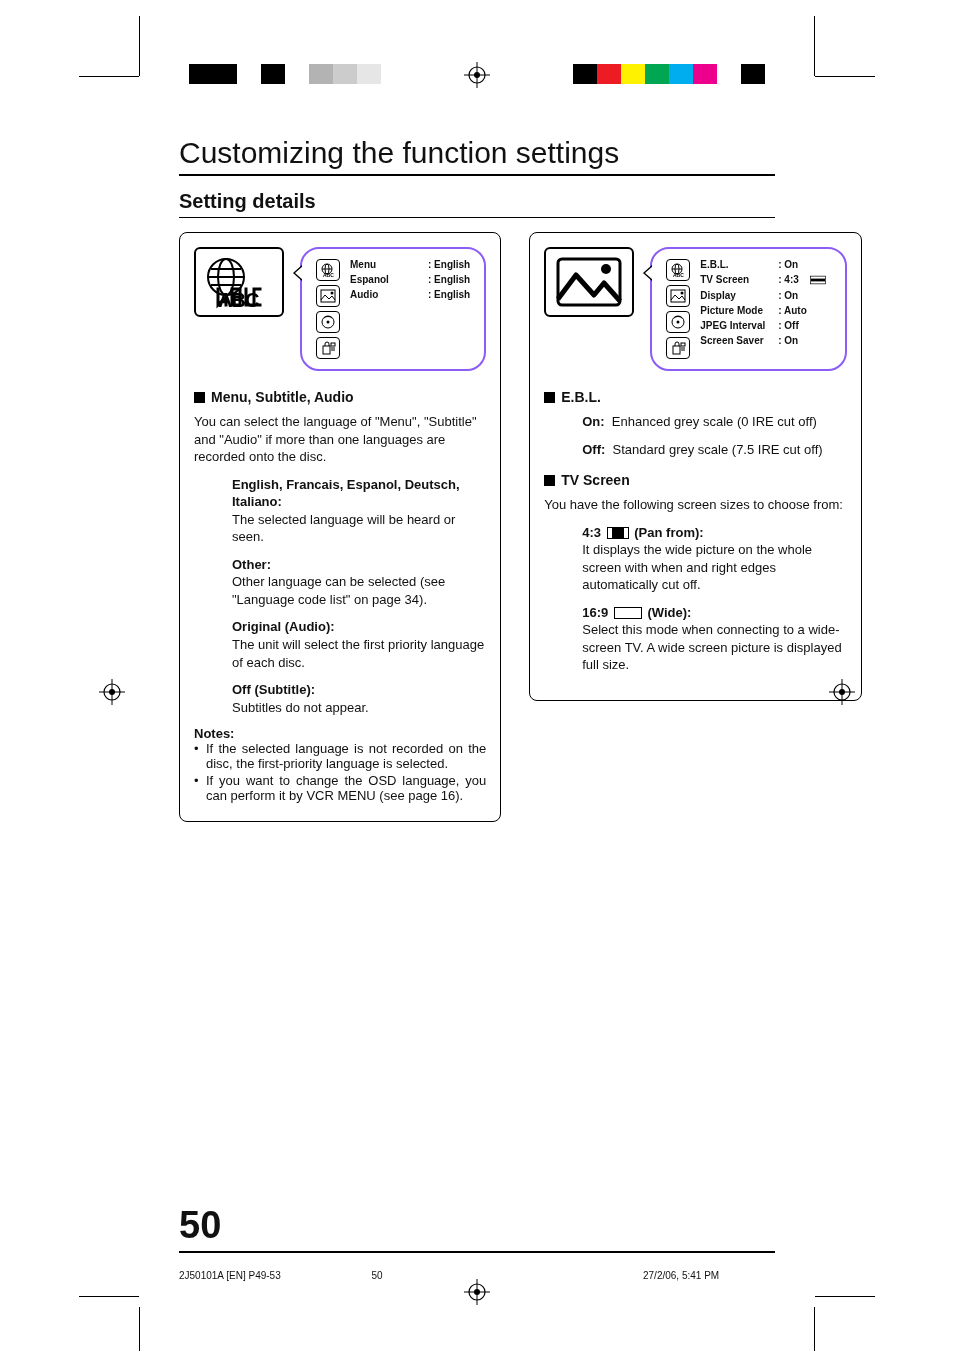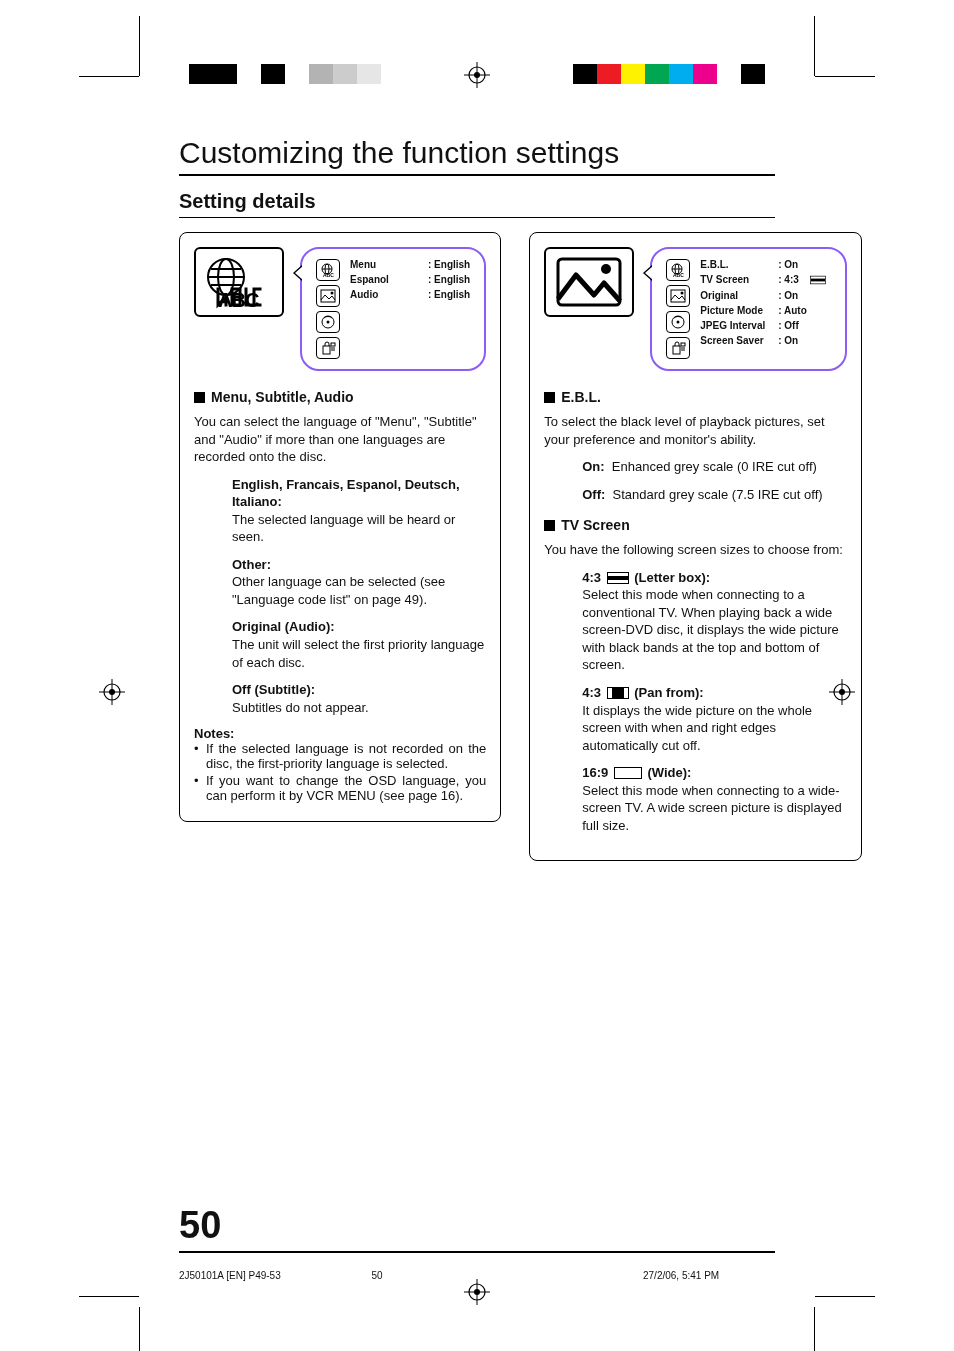--- a/index.html
+++ b/index.html
@@ -252,21 +252,21 @@
           </div>
 
           <div class="sub-head">
               <span class="blk"></span>
               <span>Menu, Subtitle, Audio</span>
             </div>
           <p>You can select the language of "Menu", "Subtitle" and "Audio" if more than one languages are recorded onto the disc.</p>
 
           <div class="indent">
               <p><span class="bold">English, Francais, Espanol, Deutsch, Italiano:</span><br><span>The selected language will be heard or seen.</span></p>
-              <p><span class="bold">Other:</span><br><span>Other language can be selected (see "Language code list" on page 49).</span></p>
+              <p><span class="bold">Other:</span><br><span>Other language can be selected (see "Language code list" on page 34).</span></p>
               <p><span class="bold">Original (Audio):</span><br><span>The unit will select the first priority language of each disc.</span></p>
               <p><span class="bold">Off (Subtitle):</span><br><span>Subtitles do not appear.</span></p>
             </div>
 
           <div class="notes">
             <div class="bold">Notes:</div>
             <div>
                 <div class="li">If the selected language is not recorded on the disc, the first-priority language is selected.</div>
                 <div class="li">If you want to change the OSD language, you can perform it by VCR MENU (see page 16).</div>
               </div>
@@ -322,21 +322,21 @@
                   <div class="osd-row">
                     <span class="osd-key">E.B.L.</span>
                     <span class="osd-val">: On</span>
                   </div>
                   <div class="osd-row">
                     <span class="osd-key">TV Screen</span>
                     <span class="osd-val">: 4:3</span>
                     <span class="aspect-icon let" style="transform: scale(0.7);"></span>
                   </div>
                   <div class="osd-row">
-                    <span class="osd-key">Original</span>
+                    <span class="osd-key">Display</span>
                     <span class="osd-val">: On</span>
                   </div>
                   <div class="osd-row">
                     <span class="osd-key">Picture Mode</span>
                     <span class="osd-val">: Auto</span>
                   </div>
                   <div class="osd-row">
                     <span class="osd-key">JPEG Interval</span>
                     <span class="osd-val">: Off</span>
                   </div>
@@ -345,37 +345,30 @@
                     <span class="osd-val">: On</span>
                   </div>
                 </div>
             </div>
           </div>
 
           <div class="sub-head">
               <span class="blk"></span>
               <span>E.B.L.</span>
             </div>
-          <p>To select the black level of playback pictures, set your preference and monitor's ability.</p>
           <p class="indent"><span class="bold">On:</span>&nbsp;&nbsp;<span>Enhanced grey scale (0 IRE cut off)</span></p>
           <p class="indent"><span class="bold">Off:</span>&nbsp;&nbsp;<span>Standard grey scale (7.5 IRE cut off)</span></p>
 
           <div class="sub-head" style="margin-top:14px;">
               <span class="blk"></span>
               <span>TV Screen</span>
             </div>
           <p>You have the following screen sizes to choose from:</p>
 
           <div class="indent">
-            <p>
-              <span class="bold">4:3</span>
-              <span class="aspect-icon let"></span>
-              <span class="bold">(Letter box):</span><br>
-              <span>Select this mode when connecting to a conventional TV. When playing back a wide screen-DVD disc, it displays the wide picture with black bands at the top and bottom of screen.</span>
-            </p>
             <p>
               <span class="bold">4:3</span>
               <span class="aspect-icon pan"></span>
               <span class="bold">(Pan from):</span><br>
               <span>It displays the wide picture on the whole screen with when and right edges automatically cut off.</span>
             </p>
             <p>
               <span class="bold">16:9</span>
               <span class="aspect-icon" style="width:28px;"></span>
               <span class="bold">(Wide):</span><br>

